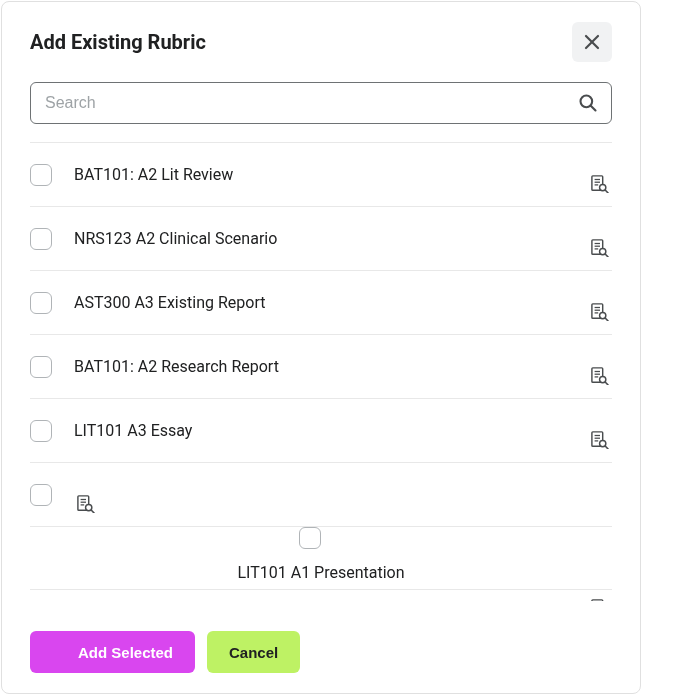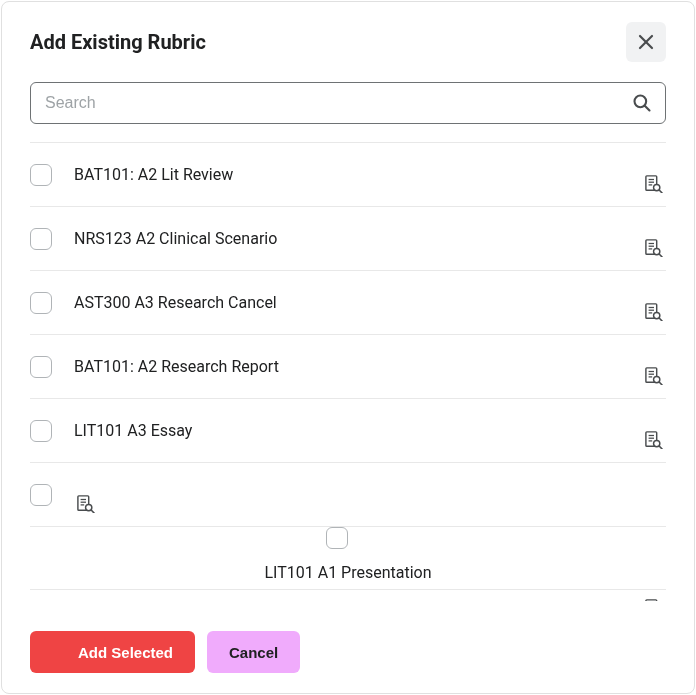--- a/index.html
+++ b/index.html
@@ -9,21 +9,21 @@
     }
     body {
       font-family: -apple-system, BlinkMacSystemFont, "Segoe UI", Roboto, Arial, sans-serif;
       background: #fff;
       width: 696px;
       height: 695px;
     }
     .dialog {
       border: 1px solid #e0e0e0;
       border-radius: 8px;
-      width: 694px;
+      width: 640px;
       height: 693px;
       margin: 1px;
       padding: 20px 28px;
       display: flex;
       flex-direction: column;
       position: relative;
     }
     .dialog-header {
       display: flex;
       justify-content: space-between;
@@ -140,26 +140,26 @@
     .btn {
       height: 42px;
       padding: 0 22px;
       border-radius: 6px;
       font-size: 15px;
       font-weight: 600;
       cursor: pointer;
       border: none;
     }
     .btn-primary {
-      background: #ef4444;
+      background: #d946ef;
       color: #fff;
       padding-left: 48px;
     }
     .btn-secondary {
-      background: #f0abfc;
+      background: #bef264;
       color: #202122;
     }
   </style>
 </head>
 <body>
 
 <div class="dialog">
   <div class="dialog-header">
     <h2 class="dialog-title">Add Existing Rubric</h2>
     <button class="close-button">
@@ -206,21 +206,21 @@
           <line x1="4" y1="8" x2="10" y2="8" stroke="currentColor" stroke-width="1.4"></line>
           <line x1="4" y1="11" x2="8" y2="11" stroke="currentColor" stroke-width="1.4"></line>
           <circle cx="13" cy="14" r="3.5" fill="#fff" stroke="currentColor" stroke-width="1.6"></circle>
           <line x1="16" y1="17" x2="19" y2="20" stroke="currentColor" stroke-width="1.8" stroke-linecap="round"></line>
         </svg>
       </button>
     </div>
 
     <div class="rubric-item">
       <div class="checkbox"></div>
-      <span class="rubric-label">AST300 A3 Research Cancel</span>
+      <span class="rubric-label">AST300 A3 Existing Report</span>
       <button class="preview-button">
         <svg viewBox="0 0 20 20" fill="currentColor">
           <rect x="1" y="1" width="12" height="16" rx="1" fill="none" stroke="currentColor" stroke-width="1.6"></rect>
           <line x1="4" y1="5" x2="10" y2="5" stroke="currentColor" stroke-width="1.4"></line>
           <line x1="4" y1="8" x2="10" y2="8" stroke="currentColor" stroke-width="1.4"></line>
           <line x1="4" y1="11" x2="8" y2="11" stroke="currentColor" stroke-width="1.4"></line>
           <circle cx="13" cy="14" r="3.5" fill="#fff" stroke="currentColor" stroke-width="1.6"></circle>
           <line x1="16" y1="17" x2="19" y2="20" stroke="currentColor" stroke-width="1.8" stroke-linecap="round"></line>
         </svg>
       </button>

